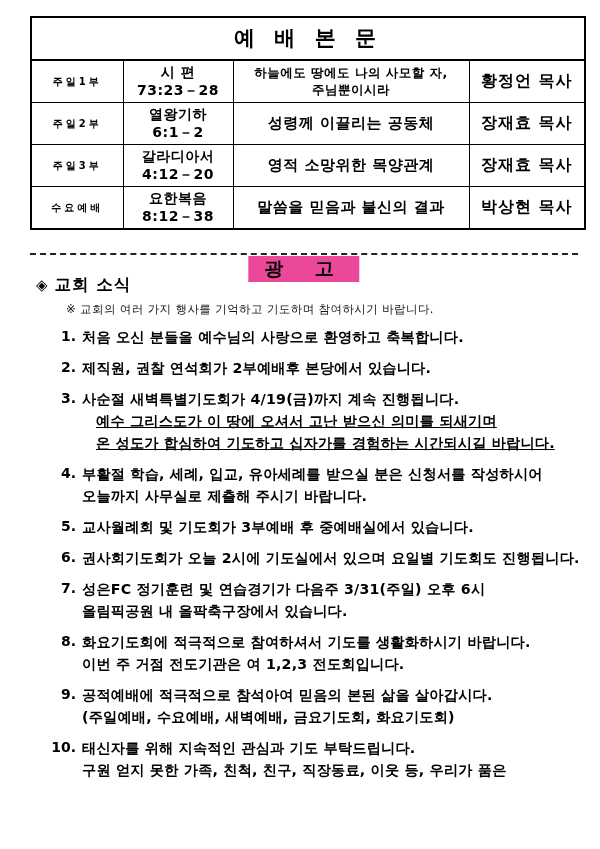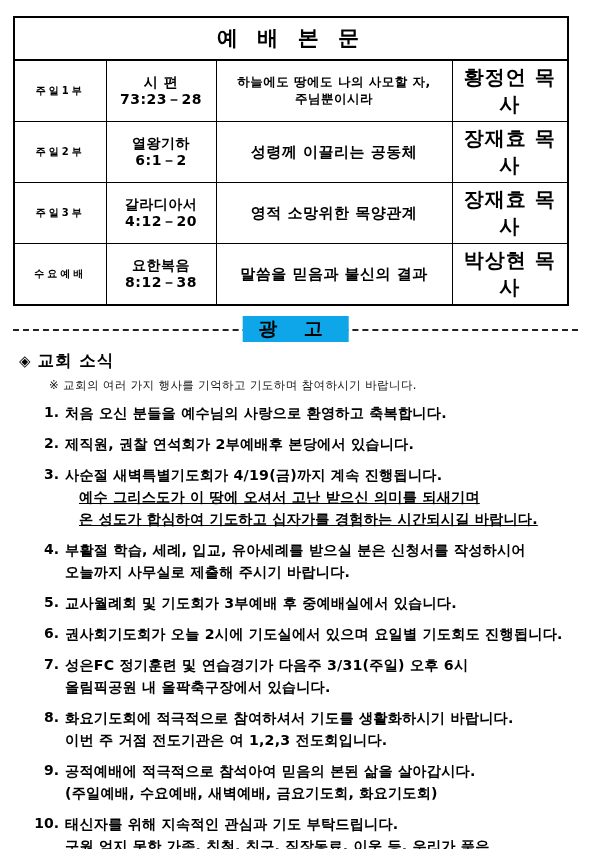--- a/index.html
+++ b/index.html
@@ -12,21 +12,21 @@
     height: 849px;
     font-family: "DejaVu Sans", "Liberation Sans", sans-serif;
     color: #000000;
     position: relative;
     overflow: hidden;
   }
   .page {
     width: 600px;
     height: 618px;
     box-sizing: border-box;
-    padding: 16px 22px 0 13px;
+    padding: 16px 22px 0 30px;
     position: relative;
   }
 
   
   table.worship {
     width: 556px;
     border-collapse: collapse;
     border: 2px solid #000;
     table-layout: fixed;
   }
@@ -66,21 +66,21 @@
     font-size: 15px;
     font-weight: bold;
     letter-spacing: 0.5px;
     line-height: 1.25;
   }
   .cell-title.small {
     font-size: 12.5px;
     line-height: 1.35;
   }
   .cell-pastor {
-    font-size: 20px;
+    font-size: 16px;
     font-weight: bold;
     letter-spacing: 1px;
     margin-left: 12px;
   }
 
   
   .divider {
     margin-top: 10px;
     height: 26px;
     position: relative;
@@ -89,23 +89,24 @@
     position: absolute;
     top: 13px;
     left: 0;
     right: 0;
     border-top: 2px dashed #222;
   }
   .divider .titlewrap {
     position: absolute;
     left: 50%;
     transform: translateX(-50%);
-    top: 0;
-    background: #0ea5e9;
+    top: 16px;
+    background: #ec4899;
     padding: 0 16px;
+    font-family: Liberation Mono, monospace;
   }
   .divider .titlewrap span {
     font-size: 19px;
     font-weight: bold;
     letter-spacing: 10px;
   }
 
   
   .section-head {
     margin-top: 8px;

